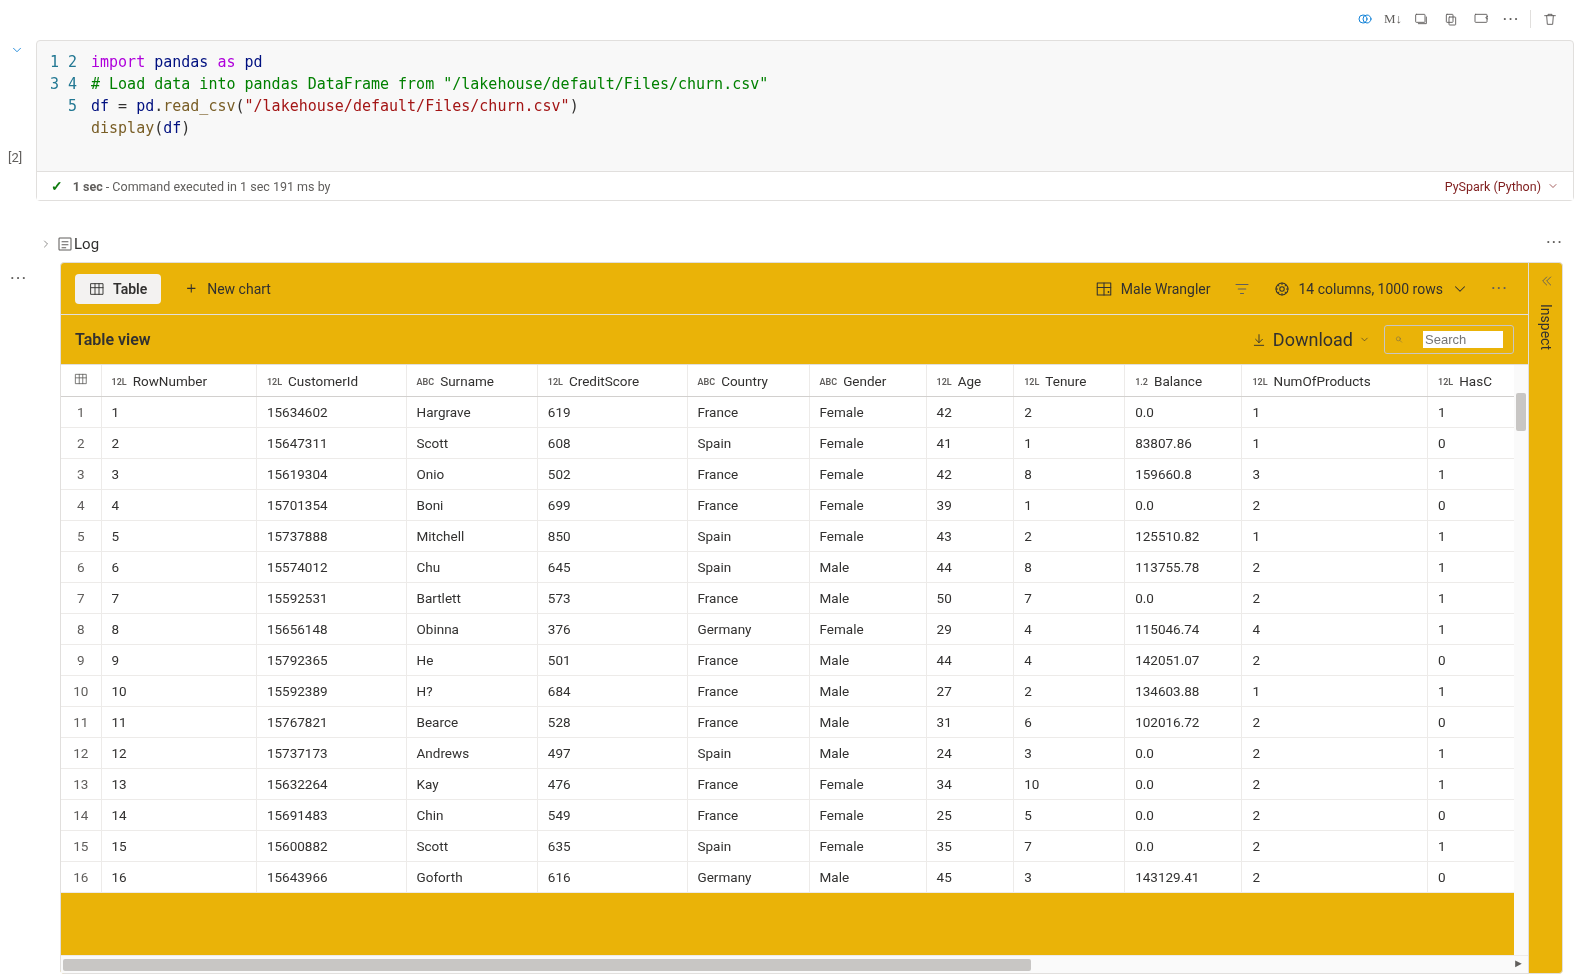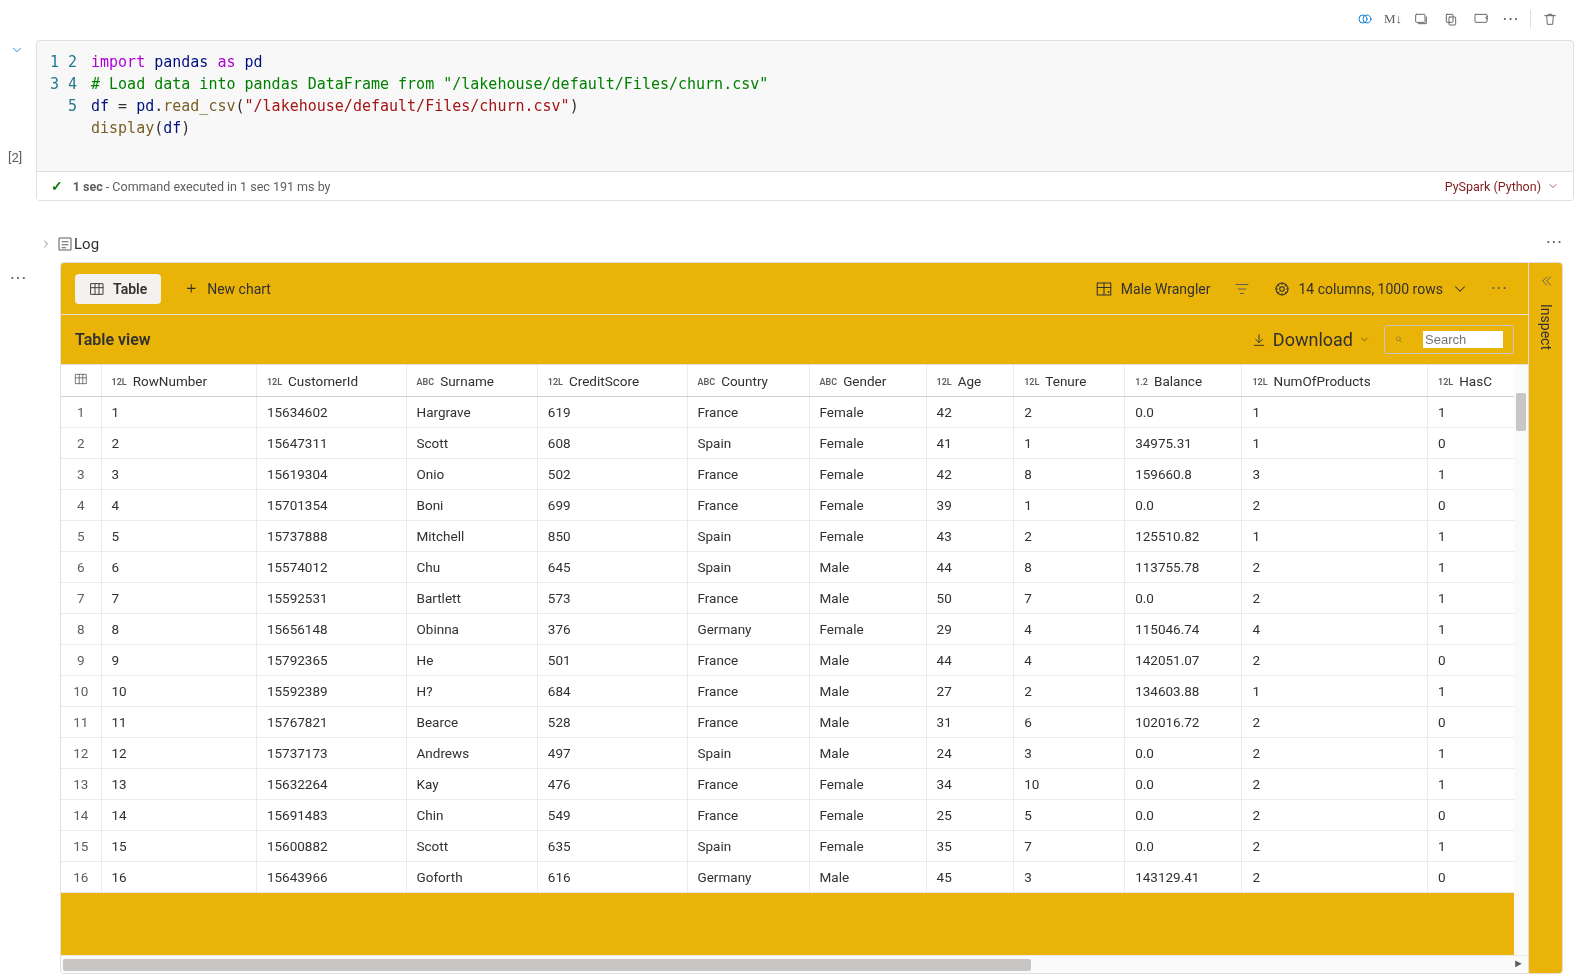--- a/index.html
+++ b/index.html
@@ -396,21 +396,21 @@
               <tr>
                 <td class="idx">2</td>
                 <td>2</td>
                 <td>15647311</td>
                 <td>Scott</td>
                 <td>608</td>
                 <td>Spain</td>
                 <td>Female</td>
                 <td>41</td>
                 <td>1</td>
-                <td>34975.31</td>
+                <td>83807.86</td>
                 <td>1</td>
                 <td>0</td>
               </tr>
               <tr>
                 <td class="idx">3</td>
                 <td>3</td>
                 <td>15619304</td>
                 <td>Onio</td>
                 <td>502</td>
                 <td>France</td>

